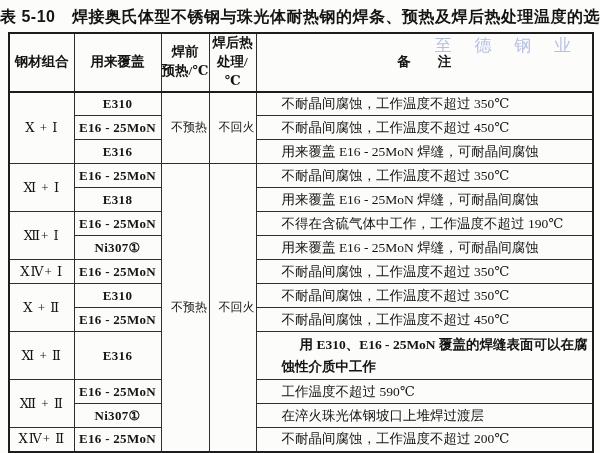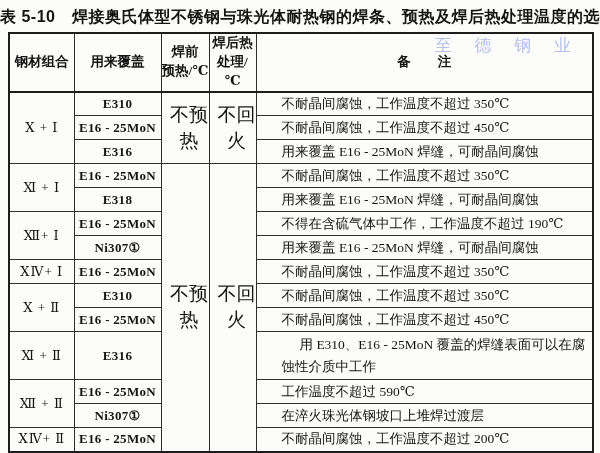--- a/index.html
+++ b/index.html
@@ -58,29 +58,30 @@
   thead th {
     font-weight: bold;
     font-size: 13.5px;
     border-bottom: 2px solid #1d1d1d;
     line-height: 1.4;
   }
   tbody tr { height: 24px; }
   tbody tr.tall { height: 48px; }
   td.combo { font-size: 13px; letter-spacing: 1px; }
   td.electrode { font-size: 13px; font-weight: 600; letter-spacing: 0.3px; }
-  td.mid { font-size: 19px; padding-left: 8px; }
+  td.mid { font-size: 12px; padding-left: 8px; }
   td.remark {
     text-align: left;
     padding-left: 25px;
     padding-right: 4px;
     font-size: 13.5px;
   }
   td.remark.indented {
     line-height: 1.6;
+    font-weight: bold;
   }
   td.remark.indented div { text-indent: 18px; }
 </style>
 </head>
 <body>
 
 <div class="page">
 
   <div class="title">表 5-10　焊接奥氏体型不锈钢与珠光体耐热钢的焊条、预热及焊后热处理温度的选择</div>
 

